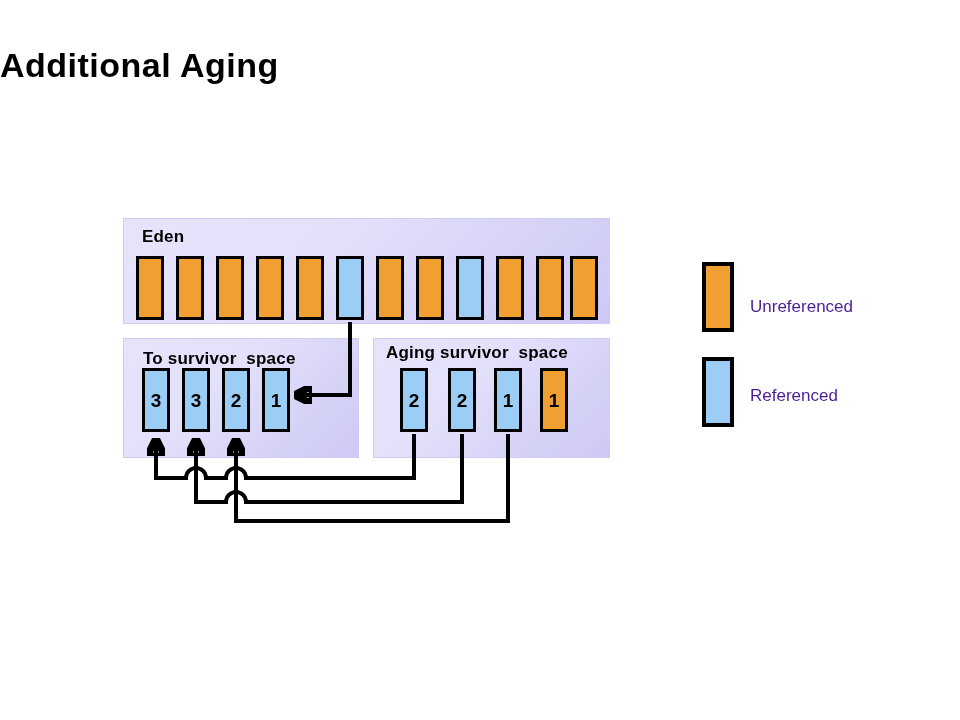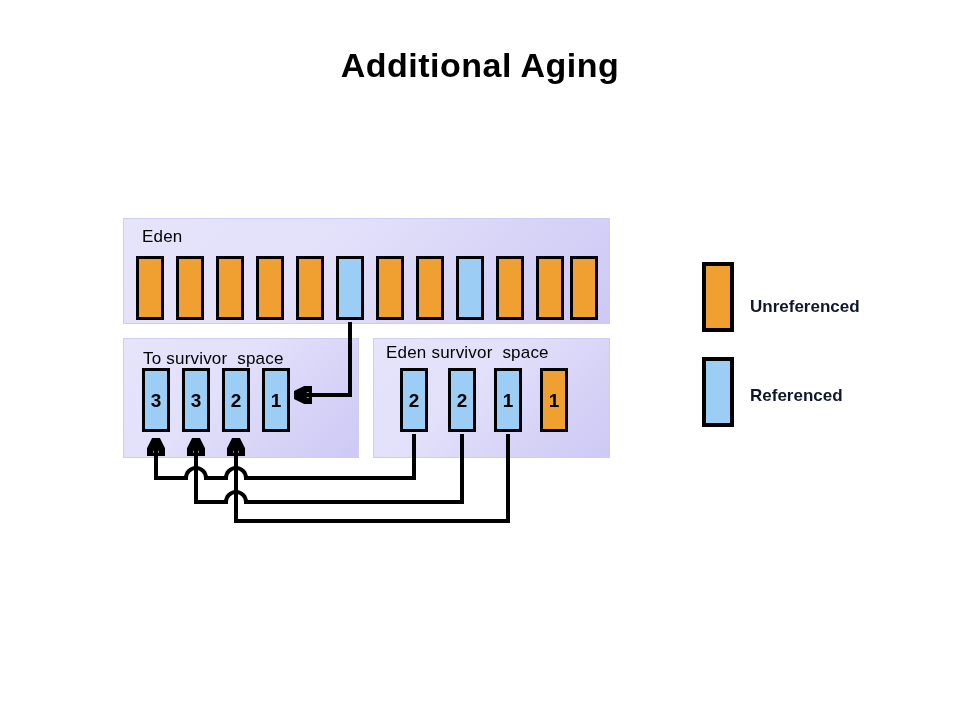--- a/index.html
+++ b/index.html
@@ -21,38 +21,37 @@
     left: 0; top: 0;
     width: 960px;
     height: 720px;
   }
   
   #title {
     position: absolute;
     left: 0;
     top: 46px;
     width: 960px;
-    text-align: center;
     font-size: 34px;
     font-weight: bold;
     letter-spacing: 0.5px;
     color: #000000;
     white-space: pre;
   }
   
   .panel {
     position: absolute;
     box-sizing: border-box;
     background: linear-gradient(135deg, #e6e4fb 0%, #e3e1fa 38%, #d6d3f7 72%, #cdc9f5 100%);
     border: 1px solid #cfccf4;
   }
   .panel-label {
     position: absolute;
     font-size: 17px;
-    font-weight: normal;
+    font-weight: bold;
     color: #000000;
     white-space: pre;
     letter-spacing: 0.2px;
   }
   #panel-eden      { left: 123px; top: 218px; width: 487px; height: 106px; }
   #label-eden      { left: 142px; top: 227px; }
   #panel-to        { left: 123px; top: 338px; width: 236px; height: 120px; }
   #label-to        { left: 143px; top: 349px; }
   #panel-from      { left: 373px; top: 338px; width: 237px; height: 120px; }
   #label-from      { left: 386px; top: 343px; }
@@ -79,22 +78,22 @@
   .legend-swatch {
     position: absolute;
     box-sizing: border-box;
     width: 32px;
     height: 70px;
     border: 4px solid #000000;
   }
   .legend-text {
     position: absolute;
     font-size: 17px;
-    font-weight: bold;
-    color: #0f172a;
+    font-weight: normal;
+    color: #4c1d95;
     white-space: pre;
   }
   #legend-swatch-unref { left: 702px; top: 262px; background: #f0a030; }
   #legend-label-unref  { left: 750px; top: 297px; }
   #legend-swatch-ref   { left: 702px; top: 357px; background: #9ccdf5; }
   #legend-label-ref    { left: 750px; top: 386px; }
 
   
   #wires {
     position: absolute;
@@ -130,21 +129,21 @@
 
   <div class="panel" id="panel-to"></div>
   <div class="panel-label" id="label-to">To survivor  space</div>
 
   <div class="block referenced" style="left:142px; top:368px;">3</div>
   <div class="block referenced" style="left:182px; top:368px;">3</div>
   <div class="block referenced" style="left:222px; top:368px;">2</div>
   <div class="block referenced" style="left:262px; top:368px;">1</div>
 
   <div class="panel" id="panel-from"></div>
-  <div class="panel-label" id="label-from">Eden survivor  space</div>
+  <div class="panel-label" id="label-from">Aging survivor  space</div>
 
   <div class="block referenced" style="left:400px; top:368px;">2</div>
   <div class="block referenced" style="left:448px; top:368px;">2</div>
   <div class="block referenced" style="left:494px; top:368px;">1</div>
   <div class="block unreferenced" style="left:540px; top:368px;">1</div>
 
   <div class="legend-swatch" id="legend-swatch-unref"></div>
   <div class="legend-text" id="legend-label-unref">Unreferenced</div>
   <div class="legend-swatch" id="legend-swatch-ref"></div>
   <div class="legend-text" id="legend-label-ref">Referenced</div>

